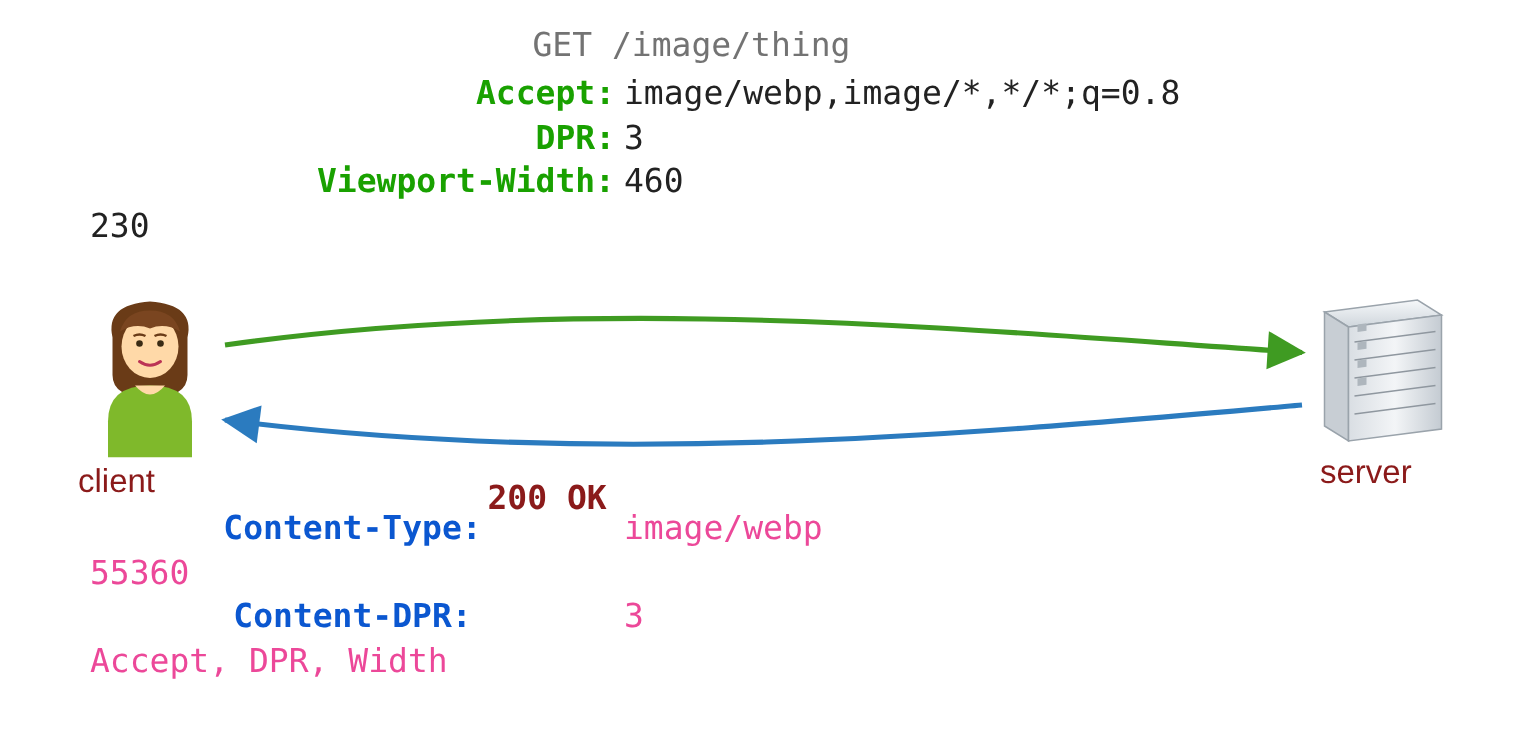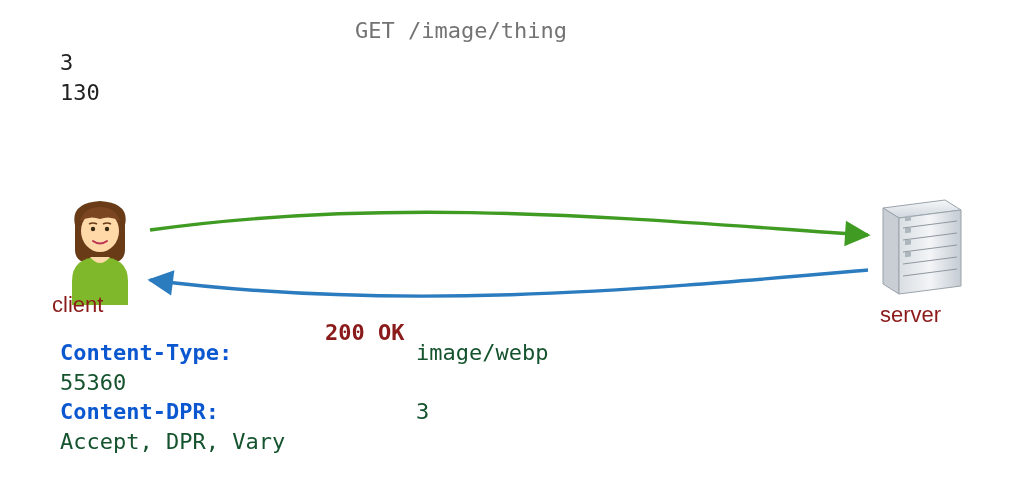--- a/index.html
+++ b/index.html
@@ -46,35 +46,35 @@
     color: #222;
   }
   .resp-block {
     left: 60px;
     top: 338px;
     width: 800px;
   }
   .resp-block .row { display: flex; }
   .resp-block .k {
     width: 350px;
-    text-align: left;
+    text-align: center;
     padding-right: 6px;
     color: #0b57d0;
     font-weight: 600;
   }
-  .resp-block .v { color: #14532d; }
+  .resp-block .v { color: #ec4899; }
   .status-line {
     left: 325px;
     top: 318px;
     color: #8b1a1a;
     font-weight: 600;
   }
   .client-label {
     left: 52px;
-    top: 290px;
+    top: 306px;
     color: #8b1a1a;
     font-family: "Helvetica Neue", Arial, sans-serif;
     font-size: 22px;
   }
   .server-label {
     left: 880px;
     top: 300px;
     color: #8b1a1a;
     font-family: "Helvetica Neue", Arial, sans-serif;
     font-size: 22px;
@@ -99,24 +99,33 @@
 </style>
 </head>
 <body>
 
 <div class="stage">
 
   <div class="abs request-line">GET /image/thing</div>
 
   <div class="abs req-block">
     <div class="row">
+      <div class="k">Accept:</div>
+      <div class="v">image/webp,image/*,*/*;q=0.8</div>
+    </div>
+    <div class="row">
+      <div class="k">DPR:</div>
       <div class="v">3</div>
     </div>
     <div class="row">
-      <div class="v">130</div>
+      <div class="k">Viewport-Width:</div>
+      <div class="v">460</div>
+    </div>
+    <div class="row">
+      <div class="v">230</div>
     </div>
   </div>
 
   <div class="abs client-icon">
     <svg viewBox="0 0 80 110" width="80" height="110">
 
       <path d="M15 30 Q10 8 40 6 Q70 8 65 30 L65 55 Q65 70 40 70 Q15 70 15 55 Z" fill="#6a3b17"></path>
 
       <ellipse cx="40" cy="36" rx="19" ry="21" fill="#ffd9a8"></ellipse>
 
@@ -201,17 +210,17 @@
       <div class="v">image/webp</div>
     </div>
     <div class="row">
       <div class="v">55360</div>
     </div>
     <div class="row">
       <div class="k">Content-DPR:</div>
       <div class="v">3</div>
     </div>
     <div class="row">
-      <div class="v">Accept, DPR, Vary</div>
+      <div class="v">Accept, DPR, Width</div>
     </div>
   </div>
 
 </div>
 
 </body></html>

